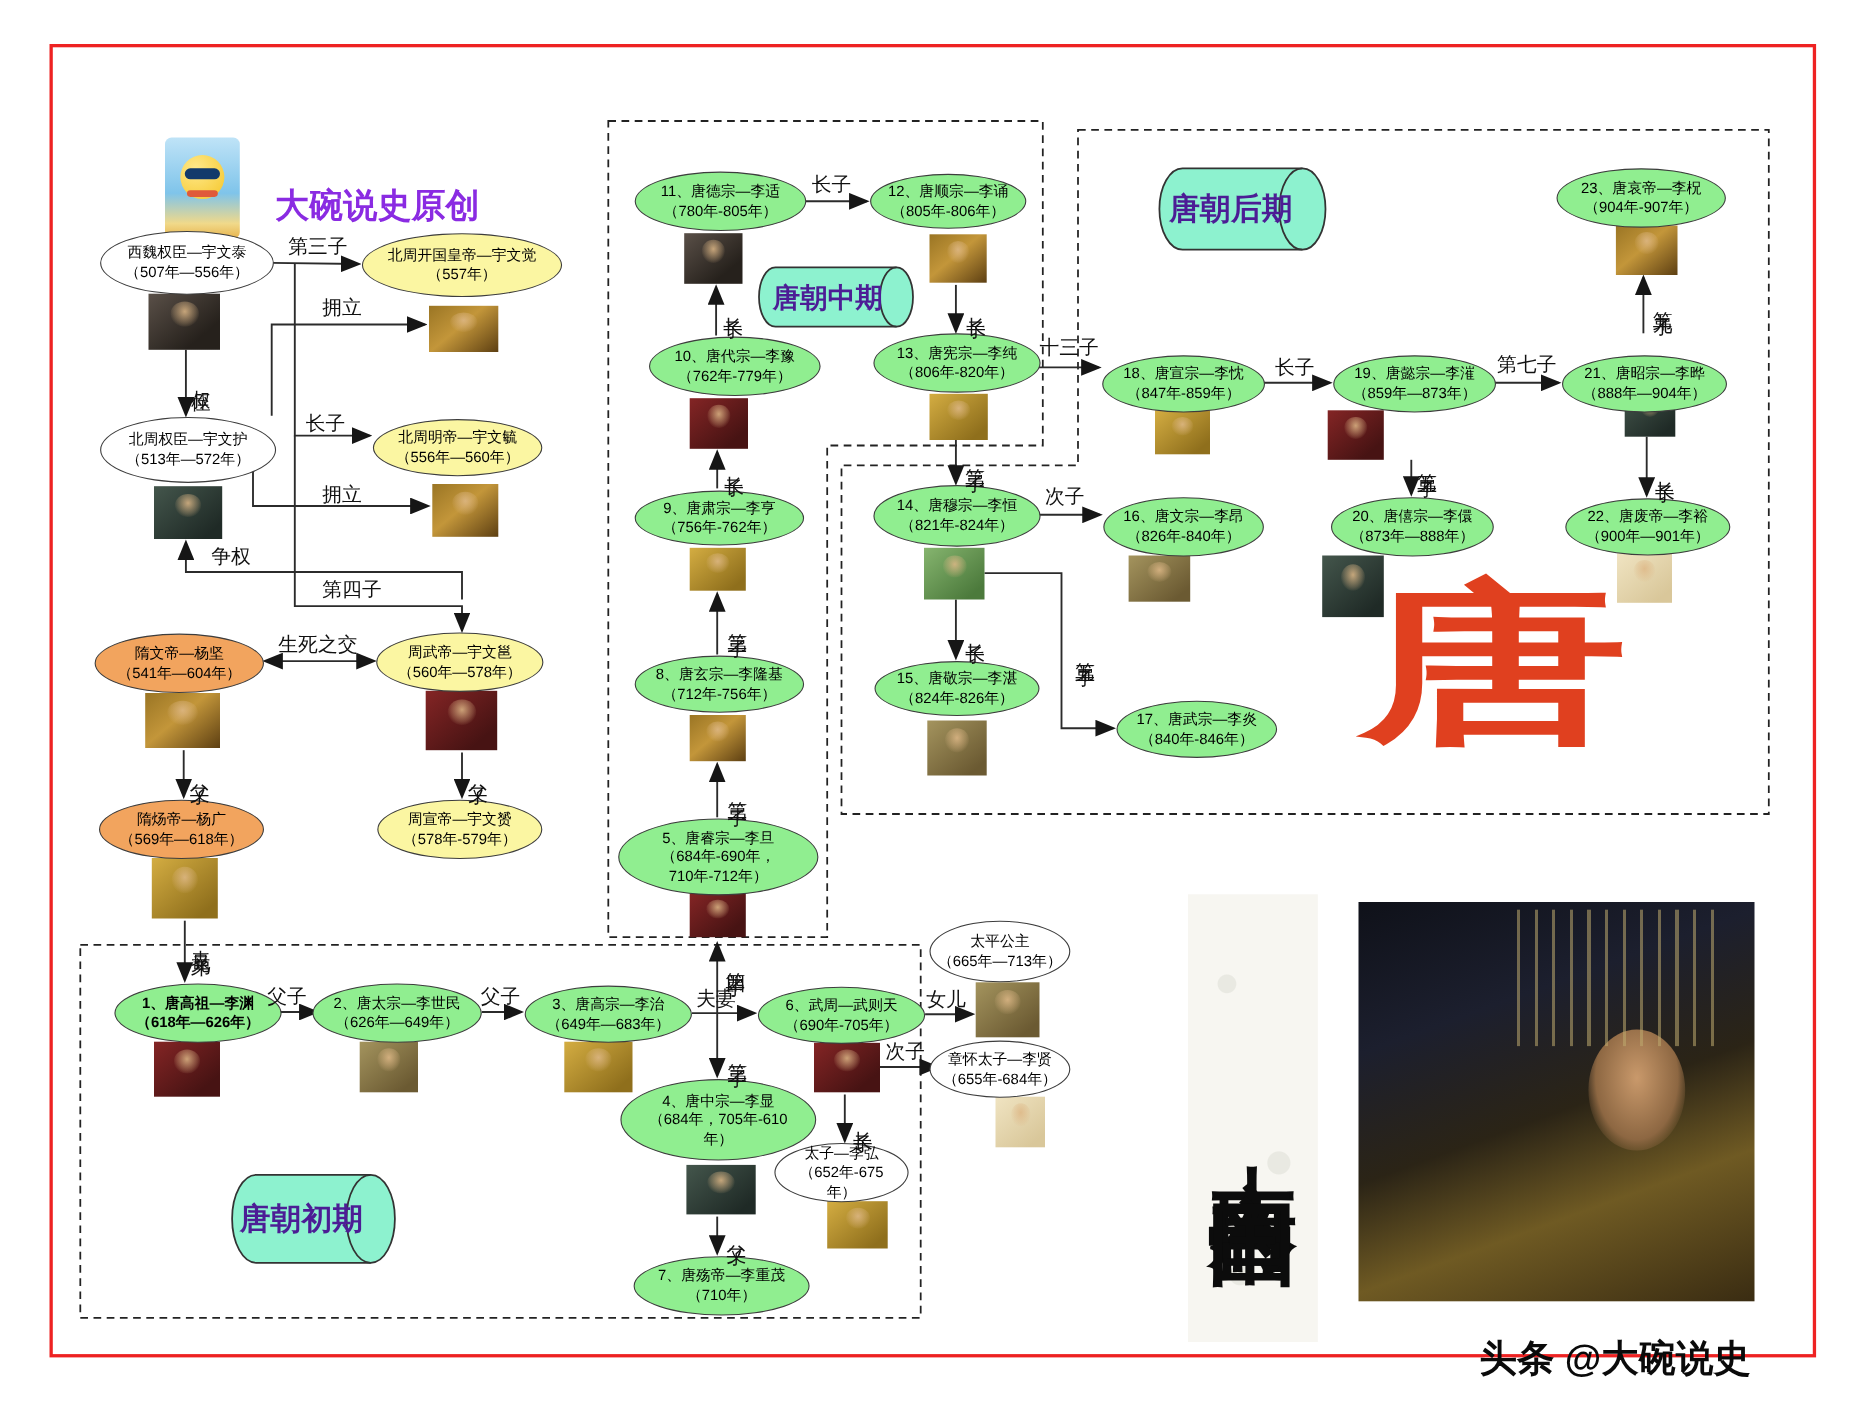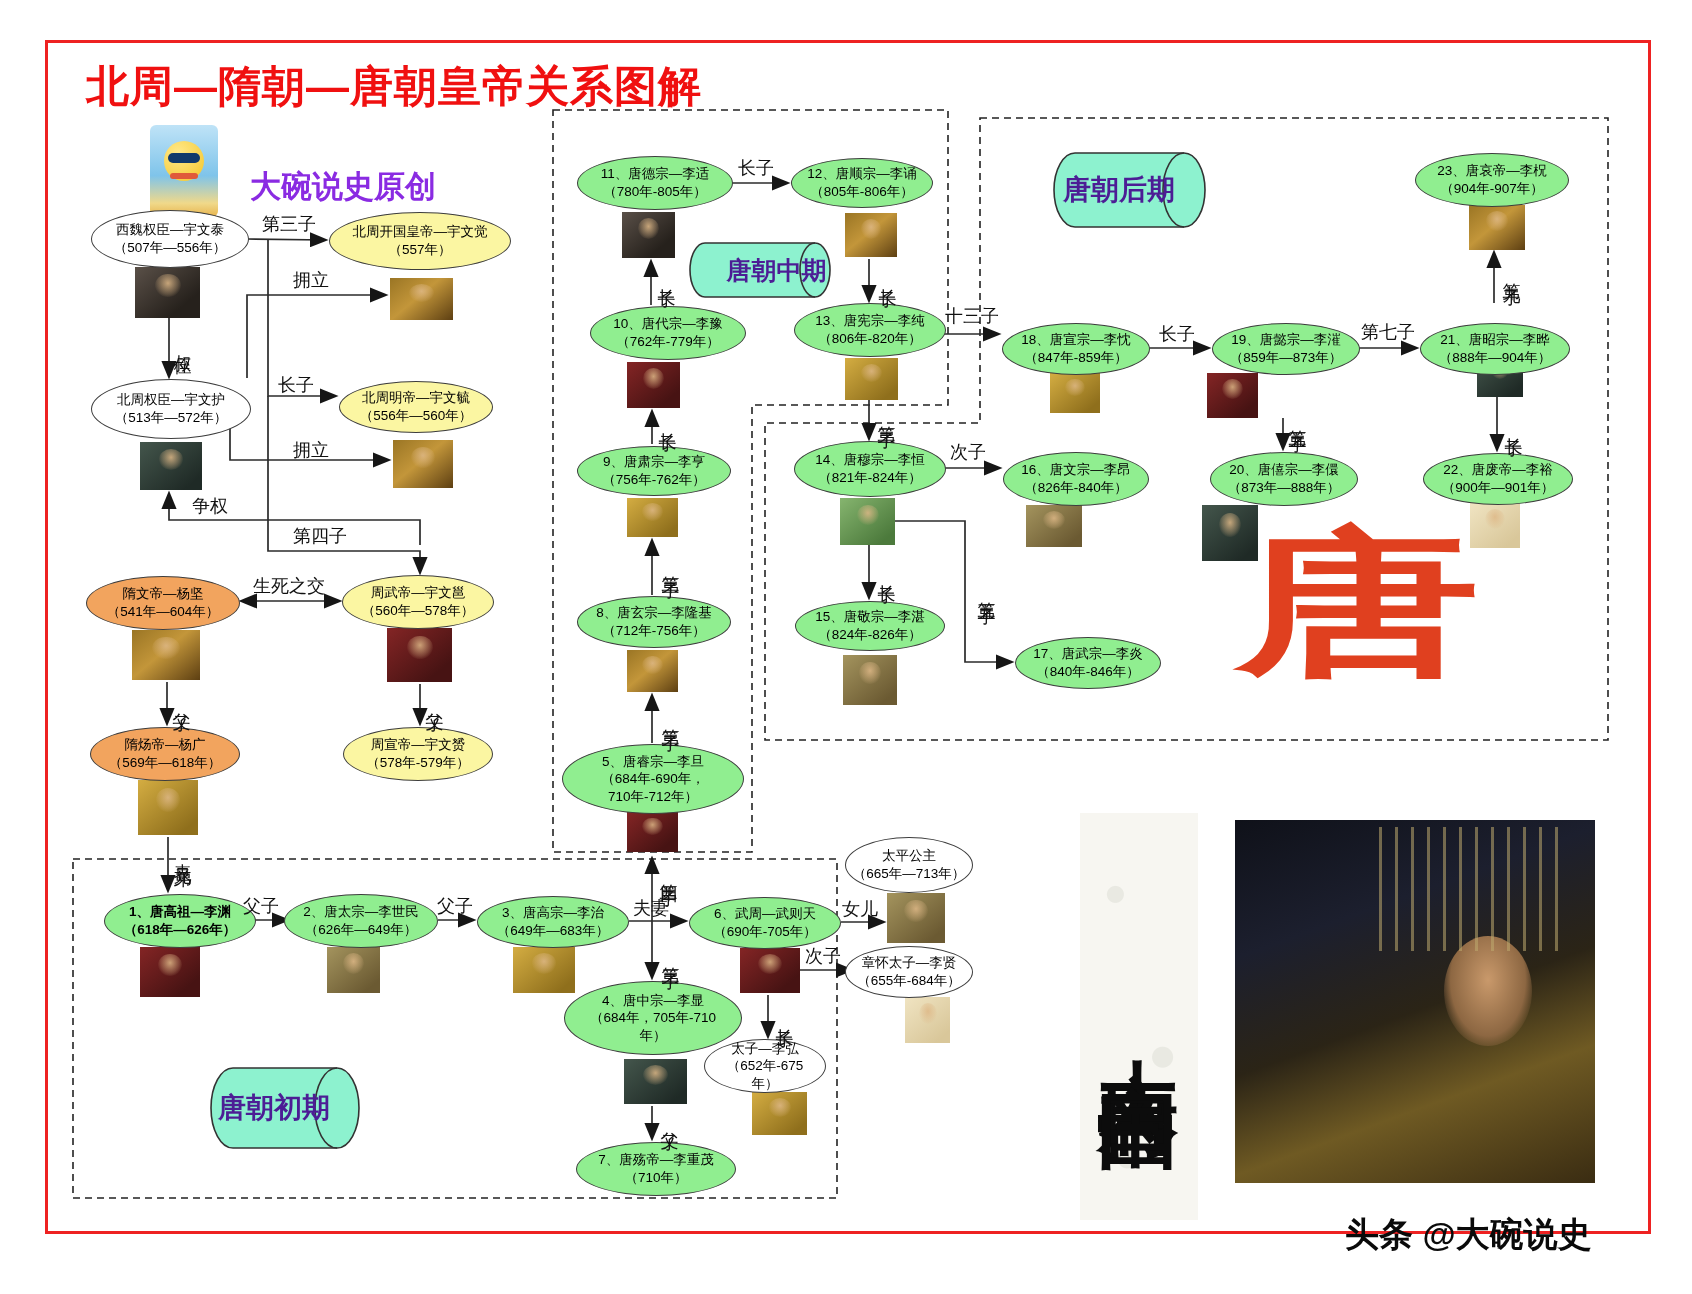--- a/index.html
+++ b/index.html
@@ -57,21 +57,20 @@
        background:repeating-linear-gradient(90deg,rgba(190,170,110,.55) 0 3px,transparent 3px 16px);}
   .watermark{position:absolute;left:1345px;top:1212px;font-size:34px;font-weight:bold;color:#0a0a0a;
        z-index:5;white-space:nowrap;}
 </style>
 </head>
 <body>
 
 <div class="stage">
   <div class="frame"></div>
 
-  <div class="page-title">北周—隋朝—唐朝皇帝关系图解</div>
   <div class="brand-logo"></div>
   <div class="brand-text">大碗说史原创</div>
 
   <svg class="diagram" id="diagram-svg" width="1692" height="1294" viewBox="0 0 1692 1294">
     <defs>
       <marker id="arrow" markerWidth="11" markerHeight="9" refX="9.5" refY="4.5" orient="auto-start-reverse">
         <path d="M0,0 L11,4.5 L0,9 Z" fill="#161616"></path>
       </marker>
     </defs>
     <g id="g-boxes">
@@ -122,21 +121,21 @@
         <path d="M 337 1068 A 22 40 0 0 0 337 1148" fill="none" stroke="#333" stroke-width="1.6"></path>
         <path d="M 705 243 L 815 243 A 15 27 0 0 1 815 297 L 705 297 A 15 27 0 0 1 705 243 Z" fill="#8df2cf" stroke="#333" stroke-width="1.6"></path>
         <path d="M 815 243 A 15 27 0 0 0 815 297" fill="none" stroke="#333" stroke-width="1.6"></path>
         <path d="M 1075 153 L 1184 153 A 21 37 0 0 1 1184 227 L 1075 227 A 21 37 0 0 1 1075 153 Z" fill="#8df2cf" stroke="#333" stroke-width="1.6"></path>
         <path d="M 1184 153 A 21 37 0 0 0 1184 227" fill="none" stroke="#333" stroke-width="1.6"></path>
       </g>
   </svg>
 
   <div id="html-layer">
       <div class="cyl-label" style="left: 211px; top: 1068px; width: 126px; height: 80px; font-size: 28px;">唐朝初期</div>
-      <div class="cyl-label" style="left: 690px; top: 243px; width: 125px; height: 54px; font-size: 25px; padding-left: 24px;">唐朝中期</div>
+      <div class="cyl-label" style="left: 690px; top: 243px; width: 125px; height: 54px; font-size: 25px;">唐朝中期</div>
       <div class="cyl-label" style="left: 1054px; top: 153px; width: 130px; height: 74px; font-size: 28px;">唐朝后期</div>
       <div class="portrait v1" style="left: 135px; top: 267px; width: 65px; height: 51px;"></div>
       <div class="portrait v2" style="left: 390px; top: 278px; width: 63px; height: 42px;"></div>
       <div class="portrait v5" style="left: 140px; top: 442px; width: 62px; height: 48px;"></div>
       <div class="portrait v2" style="left: 393px; top: 440px; width: 60px; height: 48px;"></div>
       <div class="portrait v2" style="left: 132px; top: 630px; width: 68px; height: 50px;"></div>
       <div class="portrait v3" style="left: 387px; top: 628px; width: 65px; height: 54px;"></div>
       <div class="portrait v7" style="left: 138px; top: 780px; width: 60px; height: 55px;"></div>
       <div class="portrait v3" style="left: 140px; top: 947px; width: 60px; height: 50px;"></div>
       <div class="portrait v4" style="left: 327px; top: 947px; width: 53px; height: 46px;"></div>
@@ -205,21 +204,21 @@
       <div class="node green" style="left: 477px; top: 896px; width: 150px; height: 50px;">
         <div>3、唐高宗—李治</div>
         <div>（649年—683年）</div>
       </div>
       <div class="node green" style="left: 689px; top: 897px; width: 150px; height: 50px;">
         <div>6、武周—武则天</div>
         <div>（690年-705年）</div>
       </div>
       <div class="node green" style="left: 564px; top: 981px; width: 176px; height: 72px;">
         <div>4、唐中宗—李显</div>
-        <div>（684年，705年-710</div>
+        <div>（684年，705年-610</div>
         <div>年）</div>
       </div>
       <div class="node green" style="left: 576px; top: 1142px; width: 158px; height: 52px;">
         <div>7、唐殇帝—李重茂</div>
         <div>（710年）</div>
       </div>
       <div class="node white" style="left: 845px; top: 837px; width: 126px; height: 54px;">
         <div>太平公主</div>
         <div>（665年—713年）</div>
       </div>

